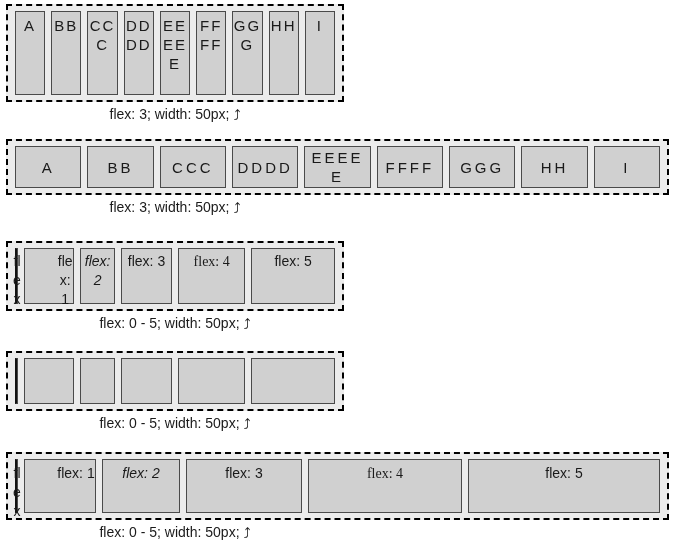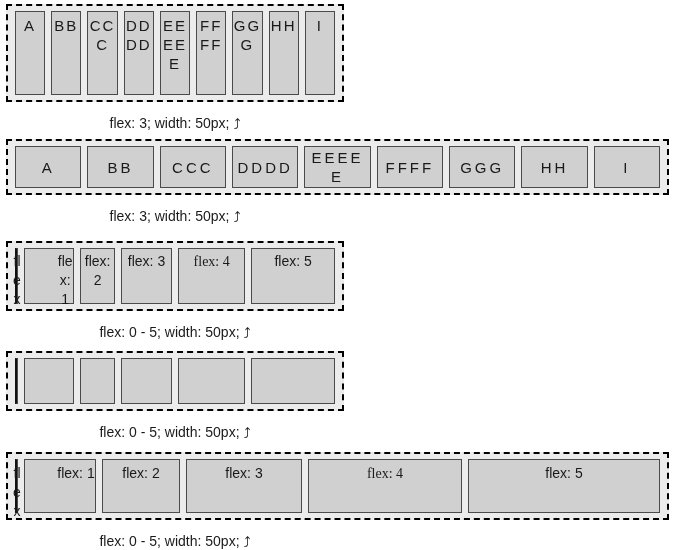--- a/index.html
+++ b/index.html
@@ -96,40 +96,40 @@
     width: 50px;
     min-width: 0;
     font-size: 14px;
     align-items: flex-start;
     padding-top: 4px;
   }
 
   
   .g0 { flex-grow: 0; flex-shrink: 1; flex-basis: 0; }
   .g1 { flex-grow: 1; flex-shrink: 1; flex-basis: 0; padding-left: 32px; }
-  .g2 { flex-grow: 2; flex-shrink: 1; flex-basis: 0; }
+  .g2 { flex-grow: 2; flex-shrink: 1; flex-basis: 0; font-style: italic; }
   .g3 { flex-grow: 3; flex-shrink: 1; flex-basis: 0; }
   .g4 { flex-grow: 4; flex-shrink: 1; flex-basis: 0; font-family: Liberation Serif, serif; }
   .g5 { flex-grow: 5; flex-shrink: 1; flex-basis: 0; }
 
   
   .g0 {
     background: #d0d0d0;
     border-left: 2px solid #111111;
     border-right: 1px solid #4a4a4a;
     border-top: 1px solid #4a4a4a;
     border-bottom: 1px solid #4a4a4a;
   }
 
   .caption {
     font-size: 14px;
     line-height: 18px;
     color: #1a1a1a;
     text-align: center;
-    margin-top: 12px;
+    margin-top: 3px;
     white-space: nowrap;
   }
   .caption .arrow {
     display: inline-block;
     margin-left: 4px;
     vertical-align: -1px;
   }
   .cap-narrow { width: 338px; }
 
   .spill { position: relative; }

